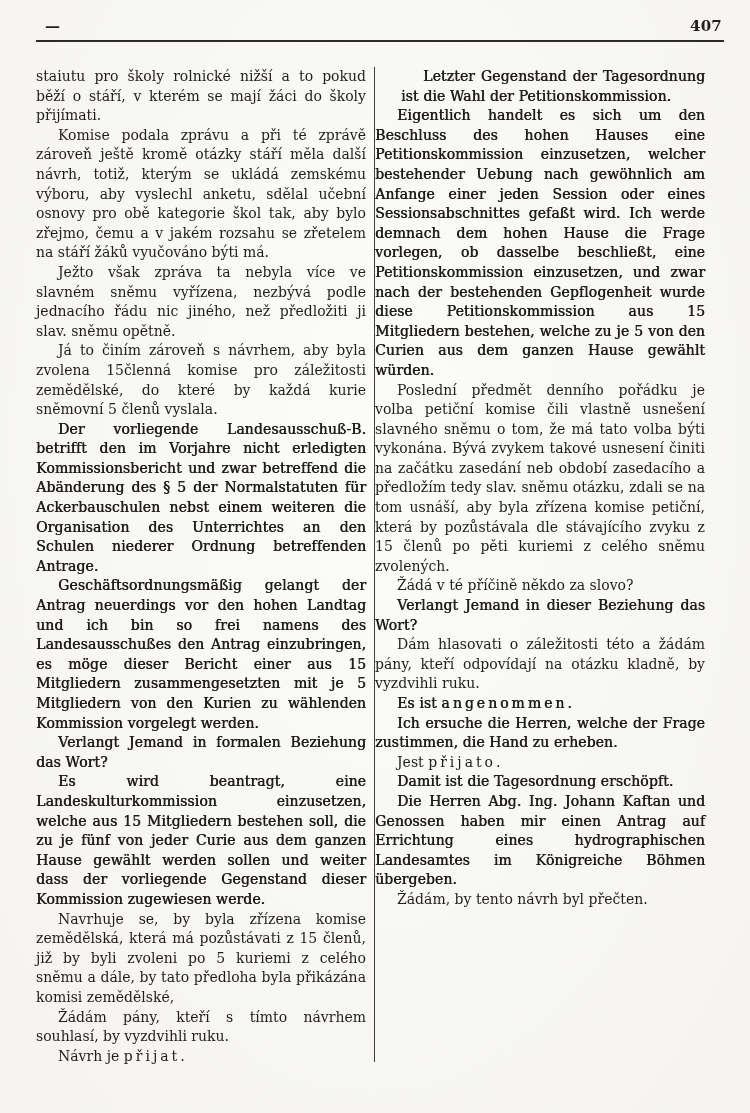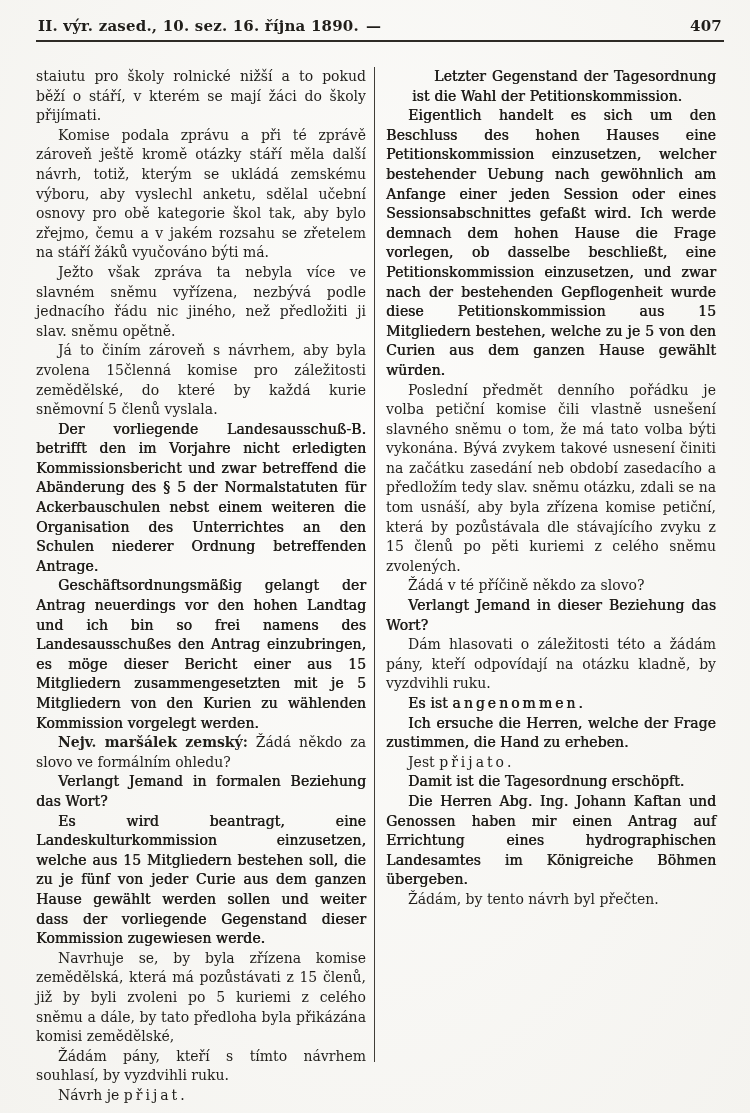--- a/index.html
+++ b/index.html
@@ -30,50 +30,48 @@
   .header .pagenum{margin-left:auto;}
   .cols{display:flex;margin-top:25px;height:995px;}
   .col{
     width:330px;
     font-size:14px;
     line-height:19.6px;
     text-align:justify;
     hyphens:auto;
   }
   .col-left{padding-right:8px;}
-  .col-right{border-left:1.5px solid #403d37;padding-left:11px;}
+  .col-right{border-left:1.5px solid #403d37;}
   p.para{margin:0;text-indent:22px;}
   p.no-indent{text-indent:0;}
   p.block-indent{margin-left:26px;}
   p.gap-before{margin-top:21px;}
   
   .fraktur{text-shadow:0.5px 0 0 currentColor;letter-spacing:0.1px;}
   .bold{font-weight:bold;}
   .sperr{letter-spacing:3px;}
 </style>
 </head>
 <body>
 
 <div class="page">
 
   <div class="header">
-    <span>II. výr. zased., 10. sez. 16. října 1890.</span>
     <span class="sep">—</span>
     <span class="pagenum">407</span>
   </div>
 
   <div class="cols">
     <div class="col col-left" id="col-left">
         <p class="para antiqua no-indent" lang="cs">staiutu pro školy rolnické nižší a to pokud běží o stáří, v kterém se mají žáci do školy přijímati.</p>
         <p class="para antiqua" lang="cs">Komise podala zprávu a při té zprávě zároveň ještě kromě otázky stáří měla další návrh, totiž, kterým se ukládá zemskému výboru, aby vyslechl anketu, sdělal učební osnovy pro obě kategorie škol tak, aby bylo zřejmo, čemu a v jakém rozsahu se zřetelem na stáří žáků vyučováno býti má.</p>
         <p class="para antiqua" lang="cs">Ježto však zpráva ta nebyla více ve slavném sněmu vyřízena, nezbývá podle jednacího řádu nic jiného, než předložiti ji slav. sněmu opětně.</p>
         <p class="para antiqua" lang="cs">Já to činím zároveň s návrhem, aby byla zvolena 15členná komise pro záležitosti zemědělské, do které by každá kurie sněmovní 5 členů vyslala.</p>
         <p class="para fraktur" lang="de">Der vorliegende Landesausschuß-B. betrifft den im Vorjahre nicht erledigten Kommissionsbericht und zwar betreffend die Abänderung des § 5 der Normalstatuten für Ackerbauschulen nebst einem weiteren die Organisation des Unterrichtes an den Schulen niederer Ordnung betreffenden Antrage.</p>
         <p class="para fraktur" lang="de">Geschäftsordnungsmäßig gelangt der Antrag neuerdings vor den hohen Landtag und ich bin so frei namens des Landesausschußes den Antrag einzubringen, es möge dieser Bericht einer aus 15 Mitgliedern zusammengesetzten mit je 5 Mitgliedern von den Kurien zu wählenden Kommission vorgelegt werden.</p>
-        <p class="para antiqua" lang="cs"><span class="bold">Nejv. maršálek zemský:</span><span> Žádá někdo za slovo ve formálním ohledu?</span></p>
         <p class="para fraktur" lang="de">Verlangt Jemand in formalen Beziehung das Wort?</p>
         <p class="para fraktur" lang="de">Es wird beantragt, eine Landeskulturkommission einzusetzen, welche aus 15 Mitgliedern bestehen soll, die zu je fünf von jeder Curie aus dem ganzen Hause gewählt werden sollen und weiter dass der vorliegende Gegenstand dieser Kommission zugewiesen werde.</p>
         <p class="para antiqua" lang="cs">Navrhuje se, by byla zřízena komise zemědělská, která má pozůstávati z 15 členů, již by byli zvoleni po 5 kuriemi z celého sněmu a dále, by tato předloha byla přikázána komisi zemědělské,</p>
         <p class="para antiqua" lang="cs">Žádám pány, kteří s tímto návrhem souhlasí, by vyzdvihli ruku.</p>
         <p class="para antiqua" lang="cs"><span>Návrh je </span><span class="sperr">přijat</span><span>.</span></p>
       </div>
     <div class="col col-right" id="col-right">
         <p class="para fraktur block-indent" lang="de">Letzter Gegenstand der Tagesordnung ist die Wahl der Petitionskommission.</p>
         <p class="para fraktur" lang="de">Eigentlich handelt es sich um den Beschluss des hohen Hauses eine Petitionskommission einzusetzen, welcher bestehender Uebung nach gewöhnlich am Anfange einer jeden Session oder eines Sessionsabschnittes gefaßt wird. Ich werde demnach dem hohen Hause die Frage vorlegen, ob dasselbe beschließt, eine Petitionskommission einzusetzen, und zwar nach der bestehenden Gepflogenheit wurde diese Petitionskommission aus 15 Mitgliedern bestehen, welche zu je 5 von den Curien aus dem ganzen Hause gewählt würden.</p>
         <p class="para antiqua" lang="cs">Poslední předmět denního pořádku je volba petiční komise čili vlastně usnešení slavného sněmu o tom, že má tato volba býti vykonána. Bývá zvykem takové usnesení činiti na začátku zasedání neb období zasedacího a předložím tedy slav. sněmu otázku, zdali se na tom usnáší, aby byla zřízena komise petiční, která by pozůstávala dle stávajícího zvyku z 15 členů po pěti kuriemi z celého sněmu zvolených.</p>

